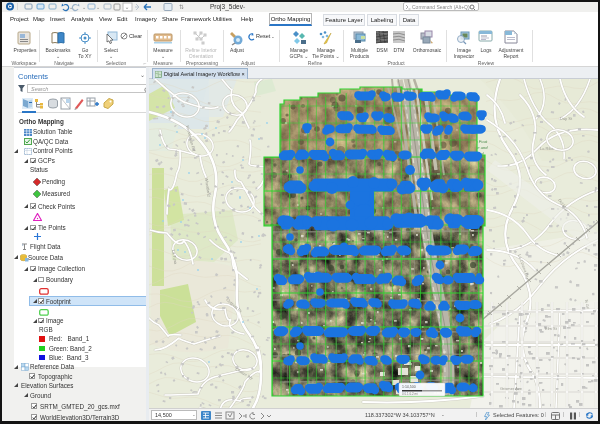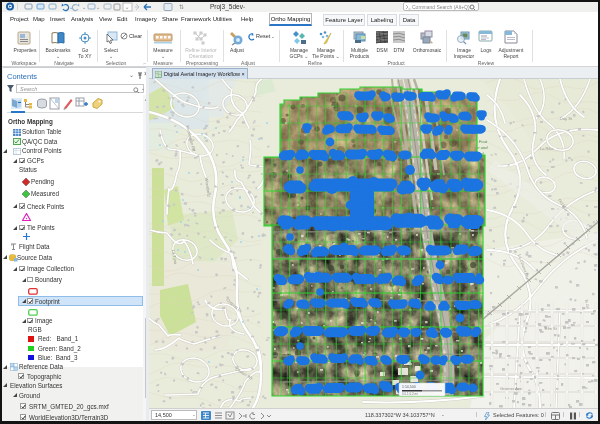--- a/index.html
+++ b/index.html
@@ -15,21 +15,21 @@
 .ctab{position:absolute;top:2px;height:12px;border:1px solid #d8dce2;background:#f7f8fa;font-size:6px;color:#222;text-align:center;line-height:10px;}
 
 #ribbon{position:absolute;left:1px;top:27px;width:598px;height:40px;background:#fff;border-bottom:1px solid #d5d5d5;}
 .rsep{position:absolute;top:3px;width:1px;height:32px;background:#e0e0e0;}
 .rlbl{position:absolute;font-size:5px;color:#444;text-align:center;white-space:nowrap;}
 .glbl{position:absolute;top:33px;font-size:5px;color:#666;text-align:center;white-space:nowrap;}
 
 #vtabbar{position:absolute;left:149px;top:67px;width:449px;height:12px;background:#eceff2;border-bottom:1px solid #c8cdd4;}
 #vtab{position:absolute;left:3px;top:1px;width:96px;height:11px;background:#d3e0ee;border:1px solid #9ab2cc;border-bottom:none;font-size:5.5px;color:#222;line-height:10px;padding-left:11px;}
 
-#pane{position:absolute;left:3px;top:67px;width:146px;height:300px;background:#fff;border-right:1px solid #c8cdd4;border-top:1px solid #c8cdd4;}
+#pane{position:absolute;left:14px;top:67px;width:146px;height:300px;background:#fff;border-right:1px solid #c8cdd4;border-top:1px solid #c8cdd4;}
 #pane .hdr{position:absolute;left:4px;top:4px;font-size:7.5px;color:#2a6ebb;}
 #psearch{position:absolute;left:13px;top:16px;width:128px;height:9px;border:1px solid #c5c5c5;font-size:5.5px;color:#999;line-height:8px;padding-left:3px;font-style:italic;}
 .titm{position:absolute;font-size:6.3px;color:#333;white-space:nowrap;}
 .tchk{position:absolute;width:5.5px;height:5.5px;border:1px solid #999;background:#fff;}
 
 #sbar{position:absolute;left:149px;top:408px;width:449px;height:13px;background:#f2f2f2;border-top:1px solid #d0d0d0;font-size:5.5px;color:#555;}
 #scale{position:absolute;left:2px;top:1px;width:46px;height:10px;background:#fff;border:1px solid #bbb;font-size:5.5px;line-height:9px;padding-left:3px;color:#333;}
 </style></head>
 <body>
 <div id="win">

